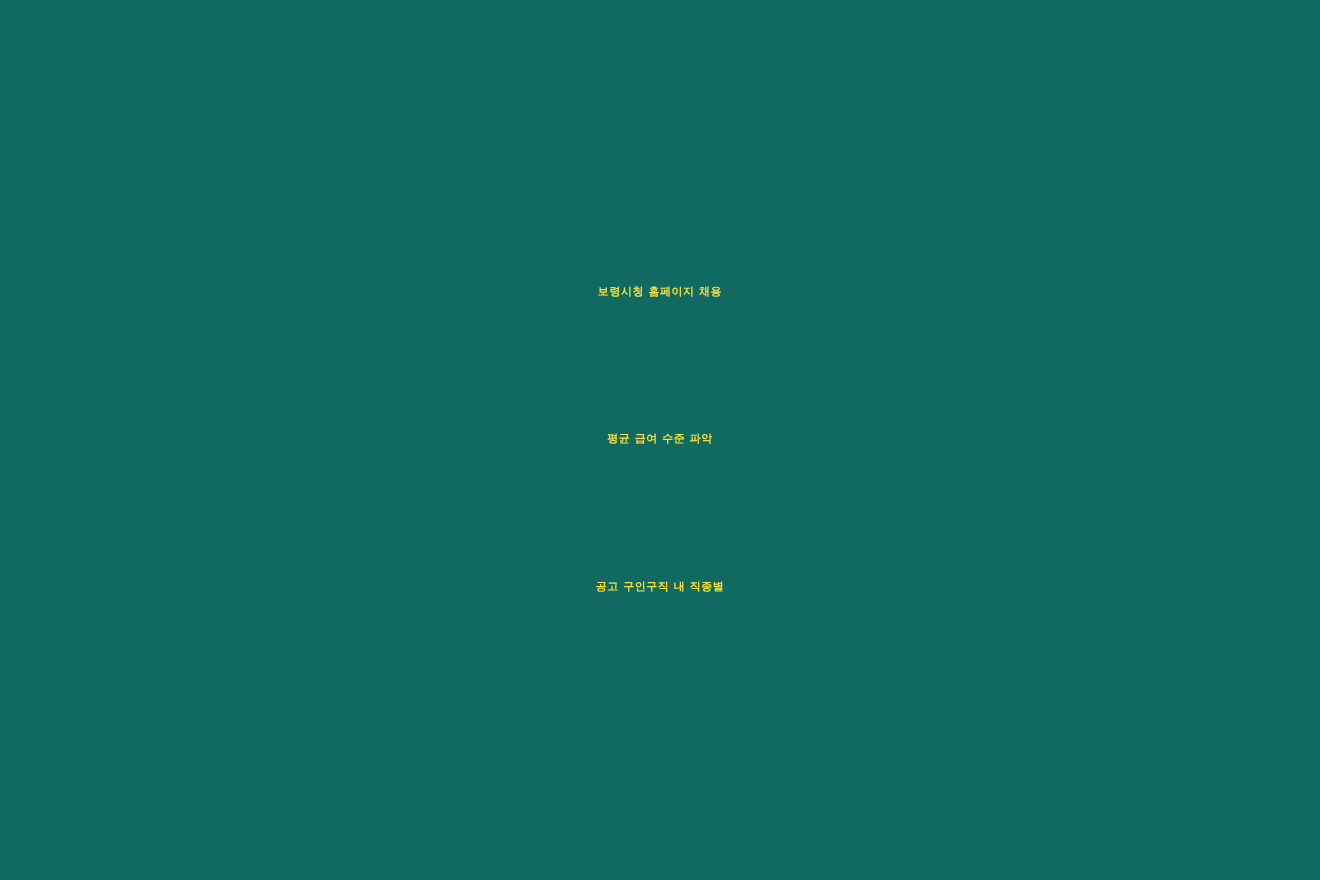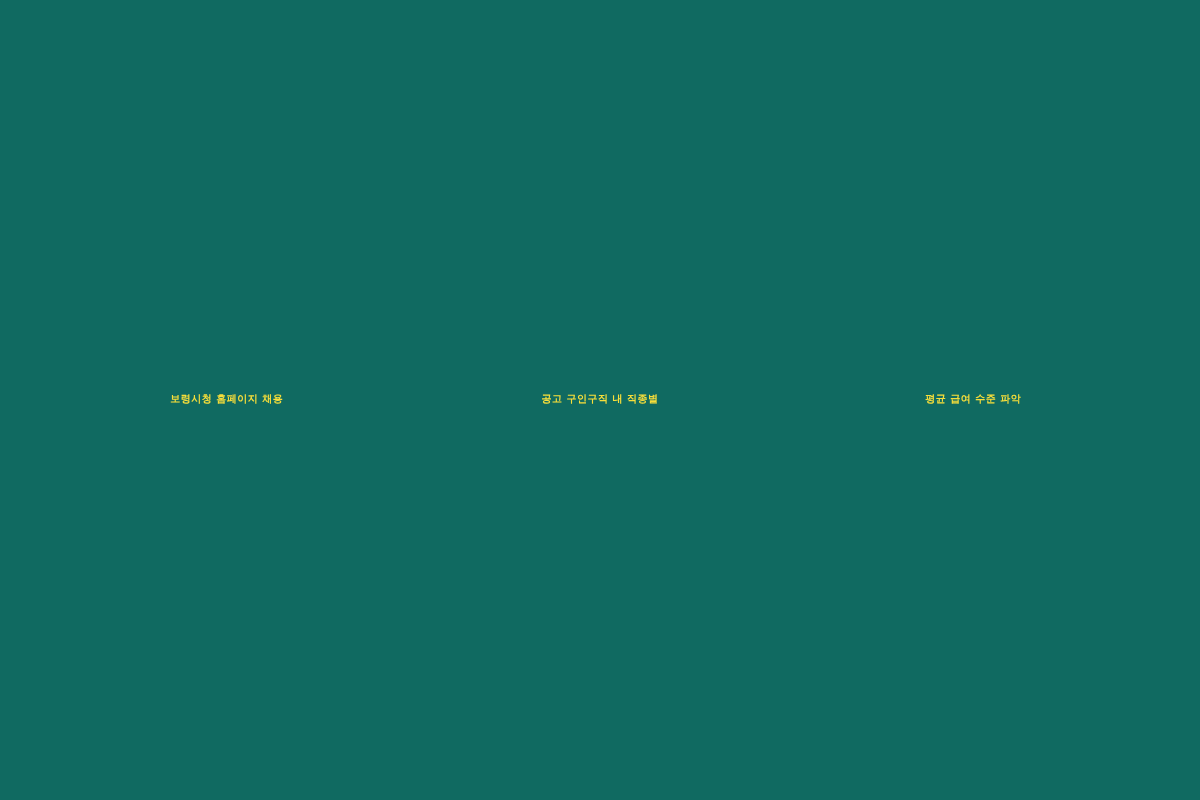--- a/index.html
+++ b/index.html
@@ -19,21 +19,21 @@
     height: 800px;
     box-sizing: border-box;
     display: flex;
     flex-direction: column;
     align-items: center;
     justify-content: center;
     background: #106A61;
   }
   #title-block {
     display: flex;
-    flex-direction: row;
+    flex-direction: column;
     align-items: flex-end;
     justify-content: center;
     width: 100%;
     padding: 0 40px;
     box-sizing: border-box;
   }
   .title-line {
     display: block;
     width: 100%;
     text-align: center;
@@ -53,19 +53,19 @@
 </style>
 </head>
 <body>
 
 <div id="banner" style="background: rgb(16, 106, 97);">
 
   <div id="title-block">
 
     <span class="title-line line-1" style="color: rgb(247, 222, 58); font-size: 10px;">보령시청 홈페이지 채용</span>
 
+    <span class="title-line line-3" style="color: rgb(247, 222, 58); font-size: 10px;">평균 급여 수준 파악</span>
+
     <span class="title-line line-2" style="color: rgb(247, 222, 58); font-size: 10px;">공고 구인구직 내 직종별</span>
-
-    <span class="title-line line-3" style="color: rgb(247, 222, 58); font-size: 10px;">평균 급여 수준 파악</span>
 
   </div>
 
 </div>
 
 </body></html>

